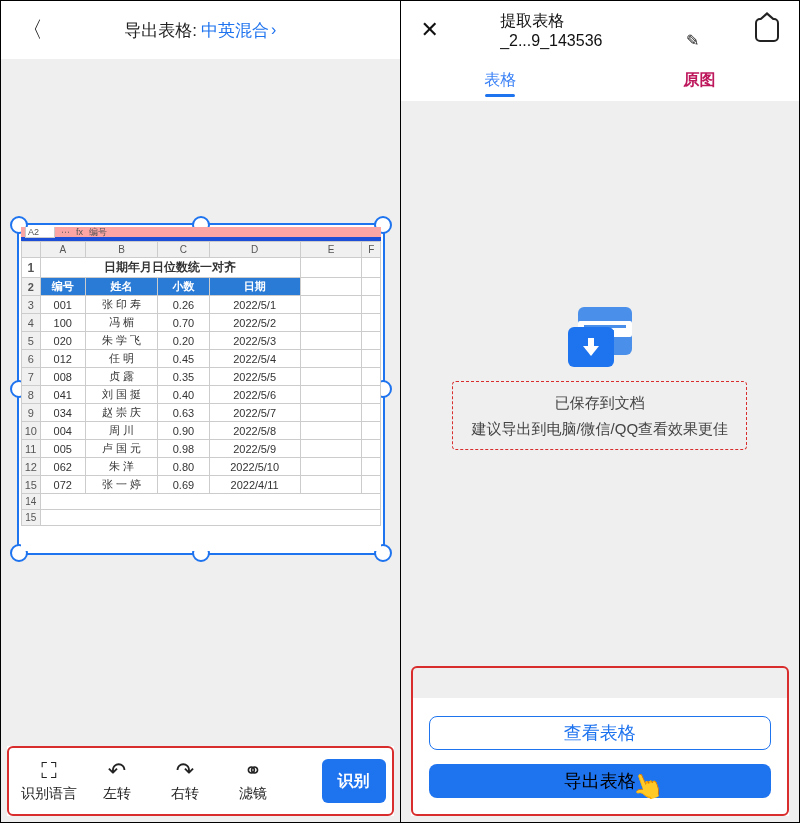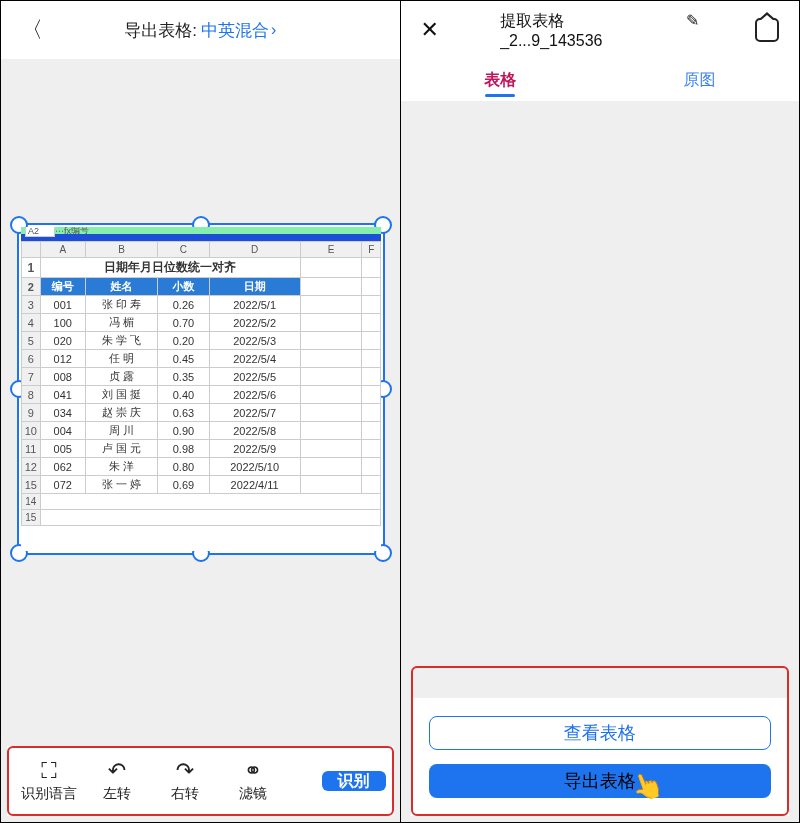--- a/index.html
+++ b/index.html
@@ -22,51 +22,51 @@
 .handle { position: absolute; width: 18px; height: 18px; border: 2px solid #1e73ef; background: #fff; border-radius: 50%; }
 .h-tl { top: -9px; left: -9px; } .h-tr { top: -9px; right: -9px; }
 .h-bl { bottom: -9px; left: -9px; } .h-br { bottom: -9px; right: -9px; }
 .h-tm { top: -9px; left: 50%; margin-left: -9px; }
 .h-bm { bottom: -9px; left: 50%; margin-left: -9px; }
 .h-ml { top: 50%; left: -9px; margin-top: -9px; }
 .h-mr { top: 50%; right: -9px; margin-top: -9px; }
 
 
 .sheet { position: absolute; top: 2px; left: 2px; right: 2px; bottom: 2px; overflow: hidden; font-size: 11px; color: #333; background: #fff; }
-.fx-bar { height: 14px; background: #86efac; border-bottom: 7px solid #1d4ed8; display: flex; align-items: center; gap: 0; padding: 0 4px; font-size: 9px; color: #555; }
+.fx-bar { height: 14px; background: #fca5a5; border-bottom: 4px solid #1d4ed8; display: flex; align-items: center; gap: 6px; padding: 0 4px; font-size: 9px; color: #555; }
 .fx-box { width: 30px; border: 1px solid #ccc; background: #fff; padding: 0 2px; }
 .sheet table { border-collapse: collapse; width: 100%; }
 .sheet th, .sheet td { border: 1px solid #ccc; text-align: center; padding: 1px 0; height: 16px; font-weight: normal; }
 .col-head { background: #f0f0f0; font-size: 10px; color: #555; }
 .row-head { background: #f0f0f0; width: 18px; font-size: 10px; color: #555; }
 .title-row td { font-weight: 700; font-size: 12px; background: #fff; }
 .hdr-row td { background: #2a7bd6; color: #fff; font-weight: 700; font-size: 11px; }
 .data-row td { font-size: 11px; }
 .col-a { width: 44px; } .col-b { width: 70px; } .col-c { width: 50px; } .col-d { width: 88px; } .col-e { width: 60px; } .col-f { width: 18px; }
 
 
 .l-toolbar-frame { position: absolute; left: 6px; right: 6px; bottom: 6px; height: 70px; border: 2px solid #d92c2c; border-radius: 6px; background: transparent; }
 .l-toolbar { position: absolute; left: 6px; right: 6px; bottom: 6px; height: 70px; display: flex; align-items: center; padding: 0 8px; background: #fff; }
 .tool { flex: 0 0 68px; display: flex; flex-direction: column; align-items: center; gap: 3px; font-size: 14px; color: #222; }
 .tool-icon { font-size: 22px; line-height: 22px; color: #222; }
-.recognize-btn { margin-left: auto; background: #1e73ef; color: #fff; border-radius: 6px; width: 64px; height: 20px; display: flex; align-items: center; justify-content: center; font-size: 16px; font-weight: 600; }
+.recognize-btn { margin-left: auto; background: #1e73ef; color: #fff; border-radius: 6px; width: 64px; height: 44px; display: flex; align-items: center; justify-content: center; font-size: 16px; font-weight: 600; }
 
 
 .r-header { height: 58px; display: flex; align-items: center; padding: 0 20px; position: relative; }
 .close-x { font-size: 22px; color: #111; }
-.r-title-wrap { position: absolute; left: 50%; transform: translateX(-50%); display: flex; align-items: flex-start; gap: 24px; font-size: 16px; color: #111; }
+.r-title-wrap { position: absolute; left: 50%; transform: translateX(-50%); display: flex; align-items: flex-end; gap: 24px; font-size: 16px; color: #111; }
 .edit-icon { font-size: 16px; }
 .home-icon { margin-left: auto; width: 24px; height: 24px; border: 2px solid #222; border-radius: 5px; position: relative; }
 .home-icon:before { content: ""; position: absolute; top: -8px; left: 1px; width: 0; height: 0; border-left: 9px solid transparent; border-right: 9px solid transparent; border-bottom: 8px solid #222; }
 .home-icon:after { content: ""; position: absolute; top: -5px; left: 3px; width: 0; height: 0; border-left: 7px solid transparent; border-right: 7px solid transparent; border-bottom: 6px solid #fff; }
 
 
 .r-tabs { height: 42px; display: flex; }
-.r-tab { flex: 1; display: flex; align-items: center; justify-content: center; font-size: 16px; color: #3b82f6; position: relative; }
-.r-tab.active { color: #be185d; font-weight: 700; align-items: center; }
+.r-tab { flex: 1; display: flex; align-items: center; justify-content: center; font-size: 16px; color: #be185d; position: relative; font-weight: bold; }
+.r-tab.active { color: #3b82f6; font-weight: 400; align-items: center; }
 .r-tab.active:after { content: ""; position: absolute; bottom: 4px; width: 30px; height: 3px; background: #1e73ef; border-radius: 2px; }
 
 
 .r-body { flex: 1; background: #efefef; position: relative; display: flex; flex-direction: column; align-items: center; }
 .save-card { display: flex; flex-direction: column; align-items: center; margin-top: 206px; }
 .save-icon { width: 64px; height: 60px; position: relative; margin-bottom: 14px; }
 .save-icon .back { position: absolute; right: 0; top: 0; width: 54px; height: 48px; background: #4a90ea; border-radius: 6px; }
 .save-icon .slot { position: absolute; right: 0; top: 14px; width: 54px; height: 16px; background: #fff; border-radius: 2px; }
 .save-icon .slot:before { content: ""; position: absolute; left: 6px; top: 4px; width: 42px; height: 3px; background: #4a90ea; }
 .save-icon .slot:after { content: ""; position: absolute; left: 6px; top: 9px; width: 30px; height: 3px; background: #4a90ea; }
@@ -296,20 +296,33 @@
     <div class="r-tabs">
       <div class="r-tab active">
           <span>表格</span>
         </div>
       <div class="r-tab">
           <span>原图</span>
         </div>
     </div>
 
     <div class="r-body">
+      <div class="save-card">
+        <div class="save-icon">
+          <div class="back"></div>
+            <div class="slot"></div>
+          <div class="front">
+              <div class="arrow"></div>
+            </div>
+        </div>
+        <div class="save-msg">
+          <div>已保存到文档</div>
+          <div>建议导出到电脑/微信/QQ查看效果更佳</div>
+        </div>
+      </div>
 
       <div class="r-btns">
         <div class="btn btn-outline">
           <span>查看表格</span>
         </div>
         <div class="btn btn-solid">
           <span>导出表格</span>
           <span class="cursor-hand">👆</span>
         </div>
       </div>

